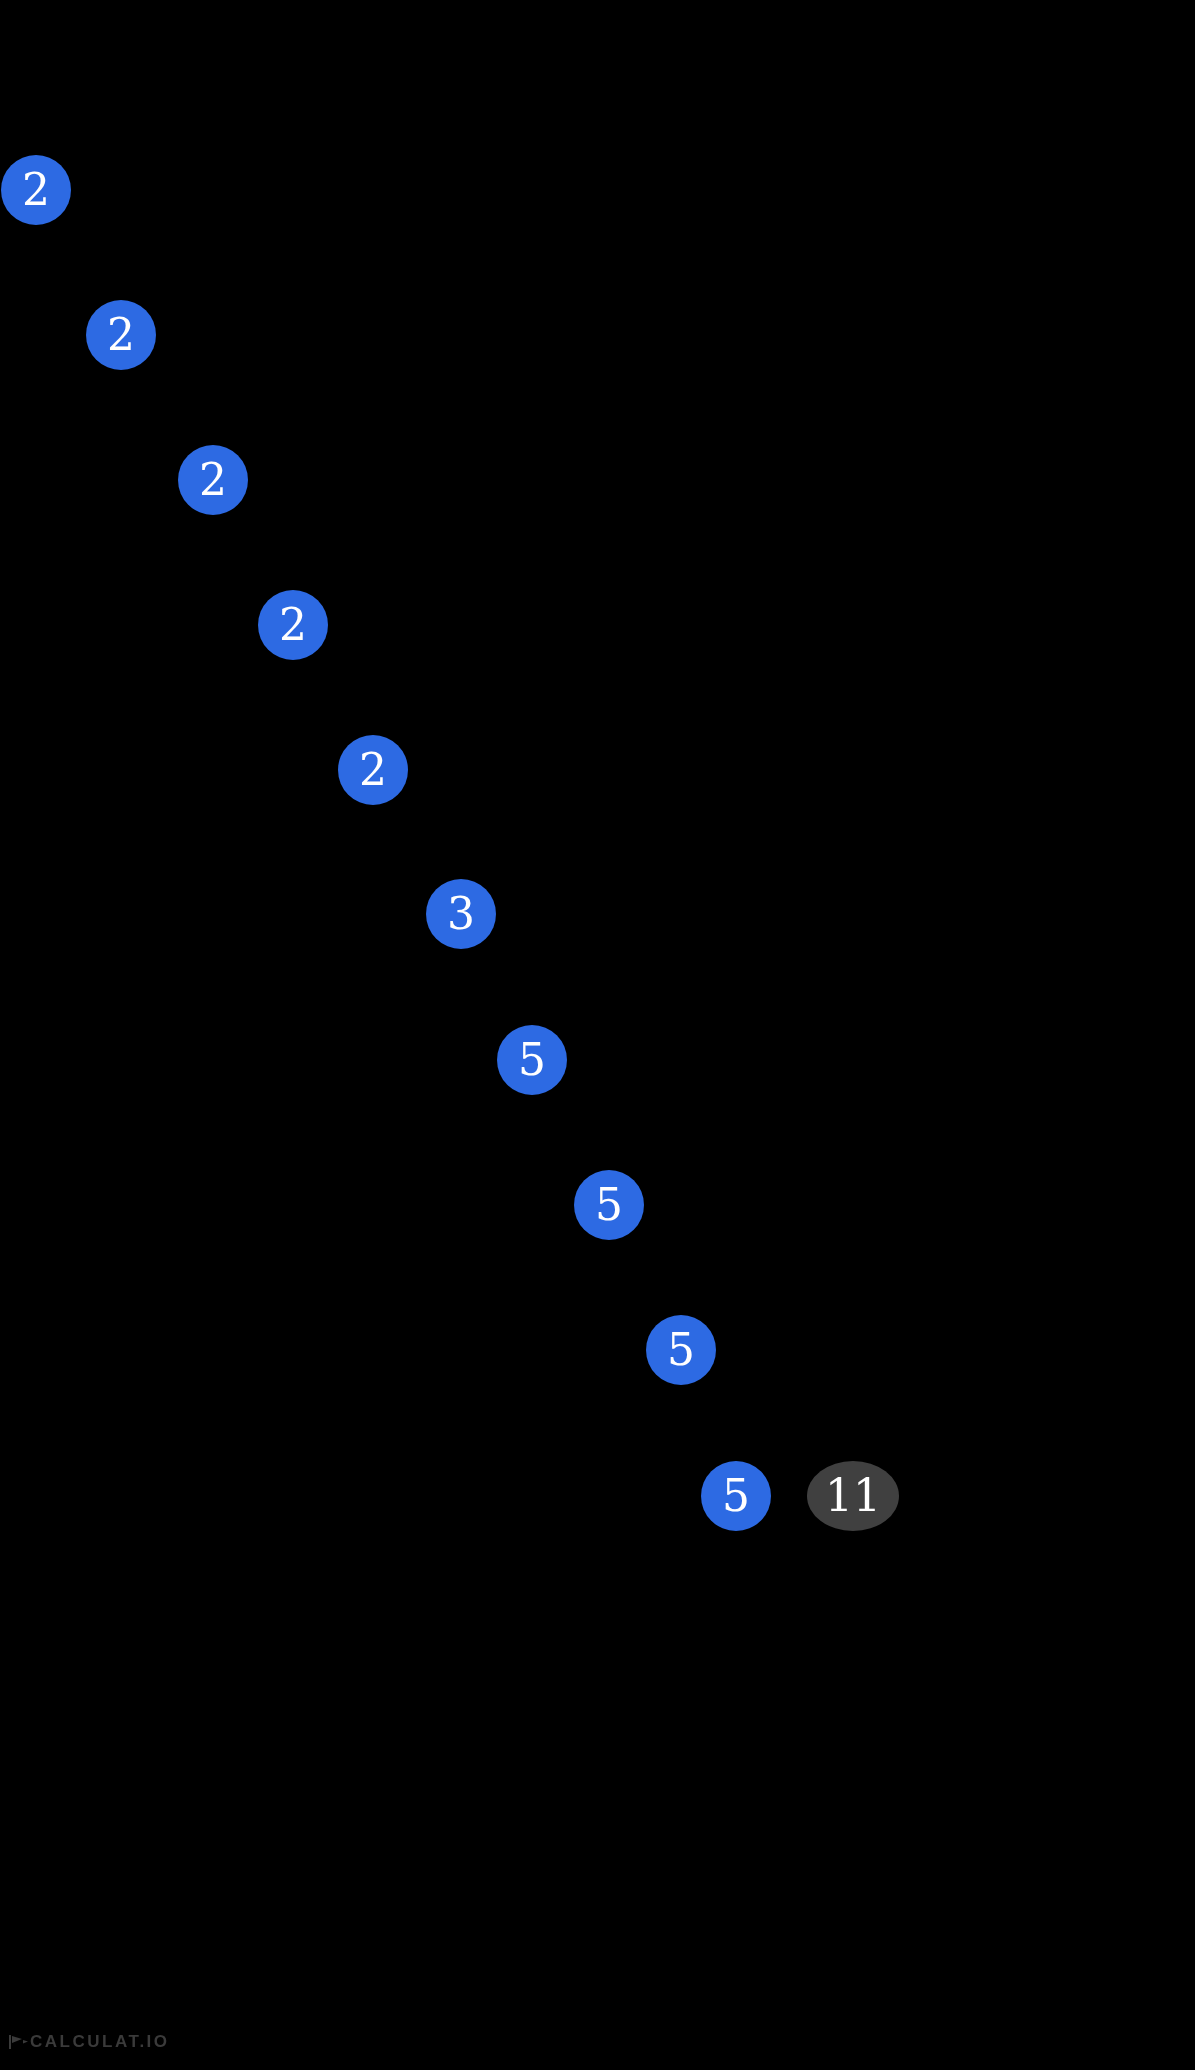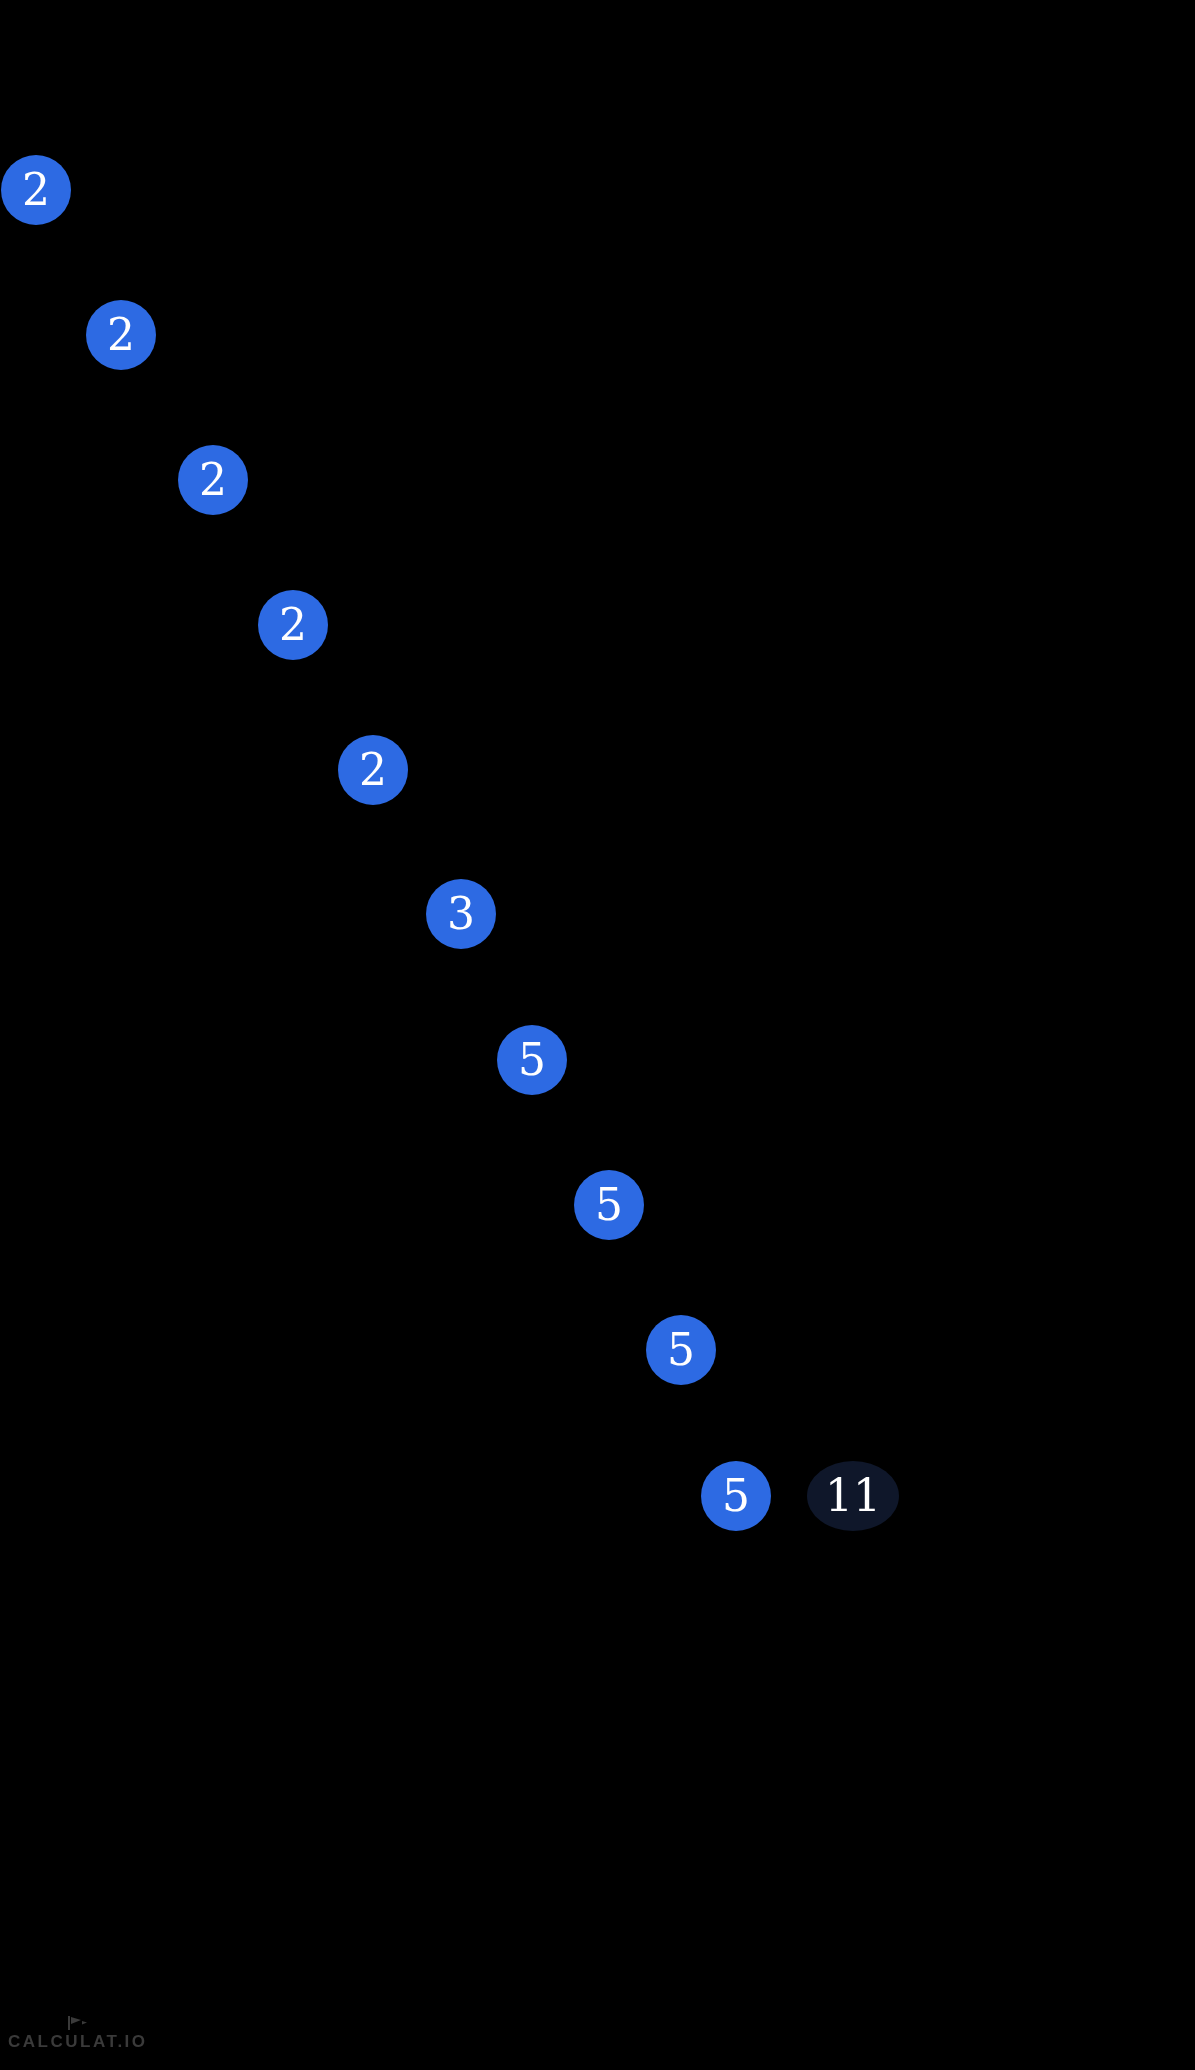--- a/index.html
+++ b/index.html
@@ -24,21 +24,20 @@
     font-size: 44px;
     line-height: 1;
     user-select: none;
   }
   .watermark {
     position: absolute;
     left: 8px;
     bottom: 18px;
     display: flex;
     align-items: center;
-    flex-direction: column;
   }
   .wm-icon {
     display: inline-flex;
     align-items: center;
   }
   .wm-text {
     font-family: "Liberation Sans", sans-serif;
     font-weight: 700;
     font-size: 17px;
     letter-spacing: 2.5px;
@@ -52,21 +51,21 @@
       <div class="node" style="left: 1px; top: 155px; width: 70px; height: 70px; background: rgb(45, 106, 227); color: rgb(255, 255, 255);">2</div>
       <div class="node" style="left: 86px; top: 300px; width: 70px; height: 70px; background: rgb(45, 106, 227); color: rgb(255, 255, 255);">2</div>
       <div class="node" style="left: 178px; top: 445px; width: 70px; height: 70px; background: rgb(45, 106, 227); color: rgb(255, 255, 255);">2</div>
       <div class="node" style="left: 258px; top: 590px; width: 70px; height: 70px; background: rgb(45, 106, 227); color: rgb(255, 255, 255);">2</div>
       <div class="node" style="left: 338px; top: 735px; width: 70px; height: 70px; background: rgb(45, 106, 227); color: rgb(255, 255, 255);">2</div>
       <div class="node" style="left: 426px; top: 879px; width: 70px; height: 70px; background: rgb(45, 106, 227); color: rgb(255, 255, 255);">3</div>
       <div class="node" style="left: 497px; top: 1025px; width: 70px; height: 70px; background: rgb(45, 106, 227); color: rgb(255, 255, 255);">5</div>
       <div class="node" style="left: 574px; top: 1170px; width: 70px; height: 70px; background: rgb(45, 106, 227); color: rgb(255, 255, 255);">5</div>
       <div class="node" style="left: 646px; top: 1315px; width: 70px; height: 70px; background: rgb(45, 106, 227); color: rgb(255, 255, 255);">5</div>
       <div class="node" style="left: 701px; top: 1461px; width: 70px; height: 70px; background: rgb(45, 106, 227); color: rgb(255, 255, 255);">5</div>
-      <div class="node" style="left: 807px; top: 1461px; width: 92px; height: 70px; background: #0f172a; color: rgb(255, 255, 255);">11</div>
+      <div class="node" style="left: 807px; top: 1461px; width: 92px; height: 70px; background: #404040; color: rgb(255, 255, 255);">11</div>
     </div>
 
   <div class="watermark">
     <span class="wm-icon">
       <svg width="22" height="18" viewBox="0 0 22 18" fill="none" xmlns="http://www.w3.org/2000/svg">
         <path d="M2 2 L2 16" stroke="#3a3a3a" stroke-width="2"></path>
         <path d="M4 3 L14 6 L4 10 Z" fill="#3a3a3a"></path>
         <path d="M15 7 L20 8.5 L15 10.5 Z" fill="#3a3a3a"></path>
       </svg>
     </span>

